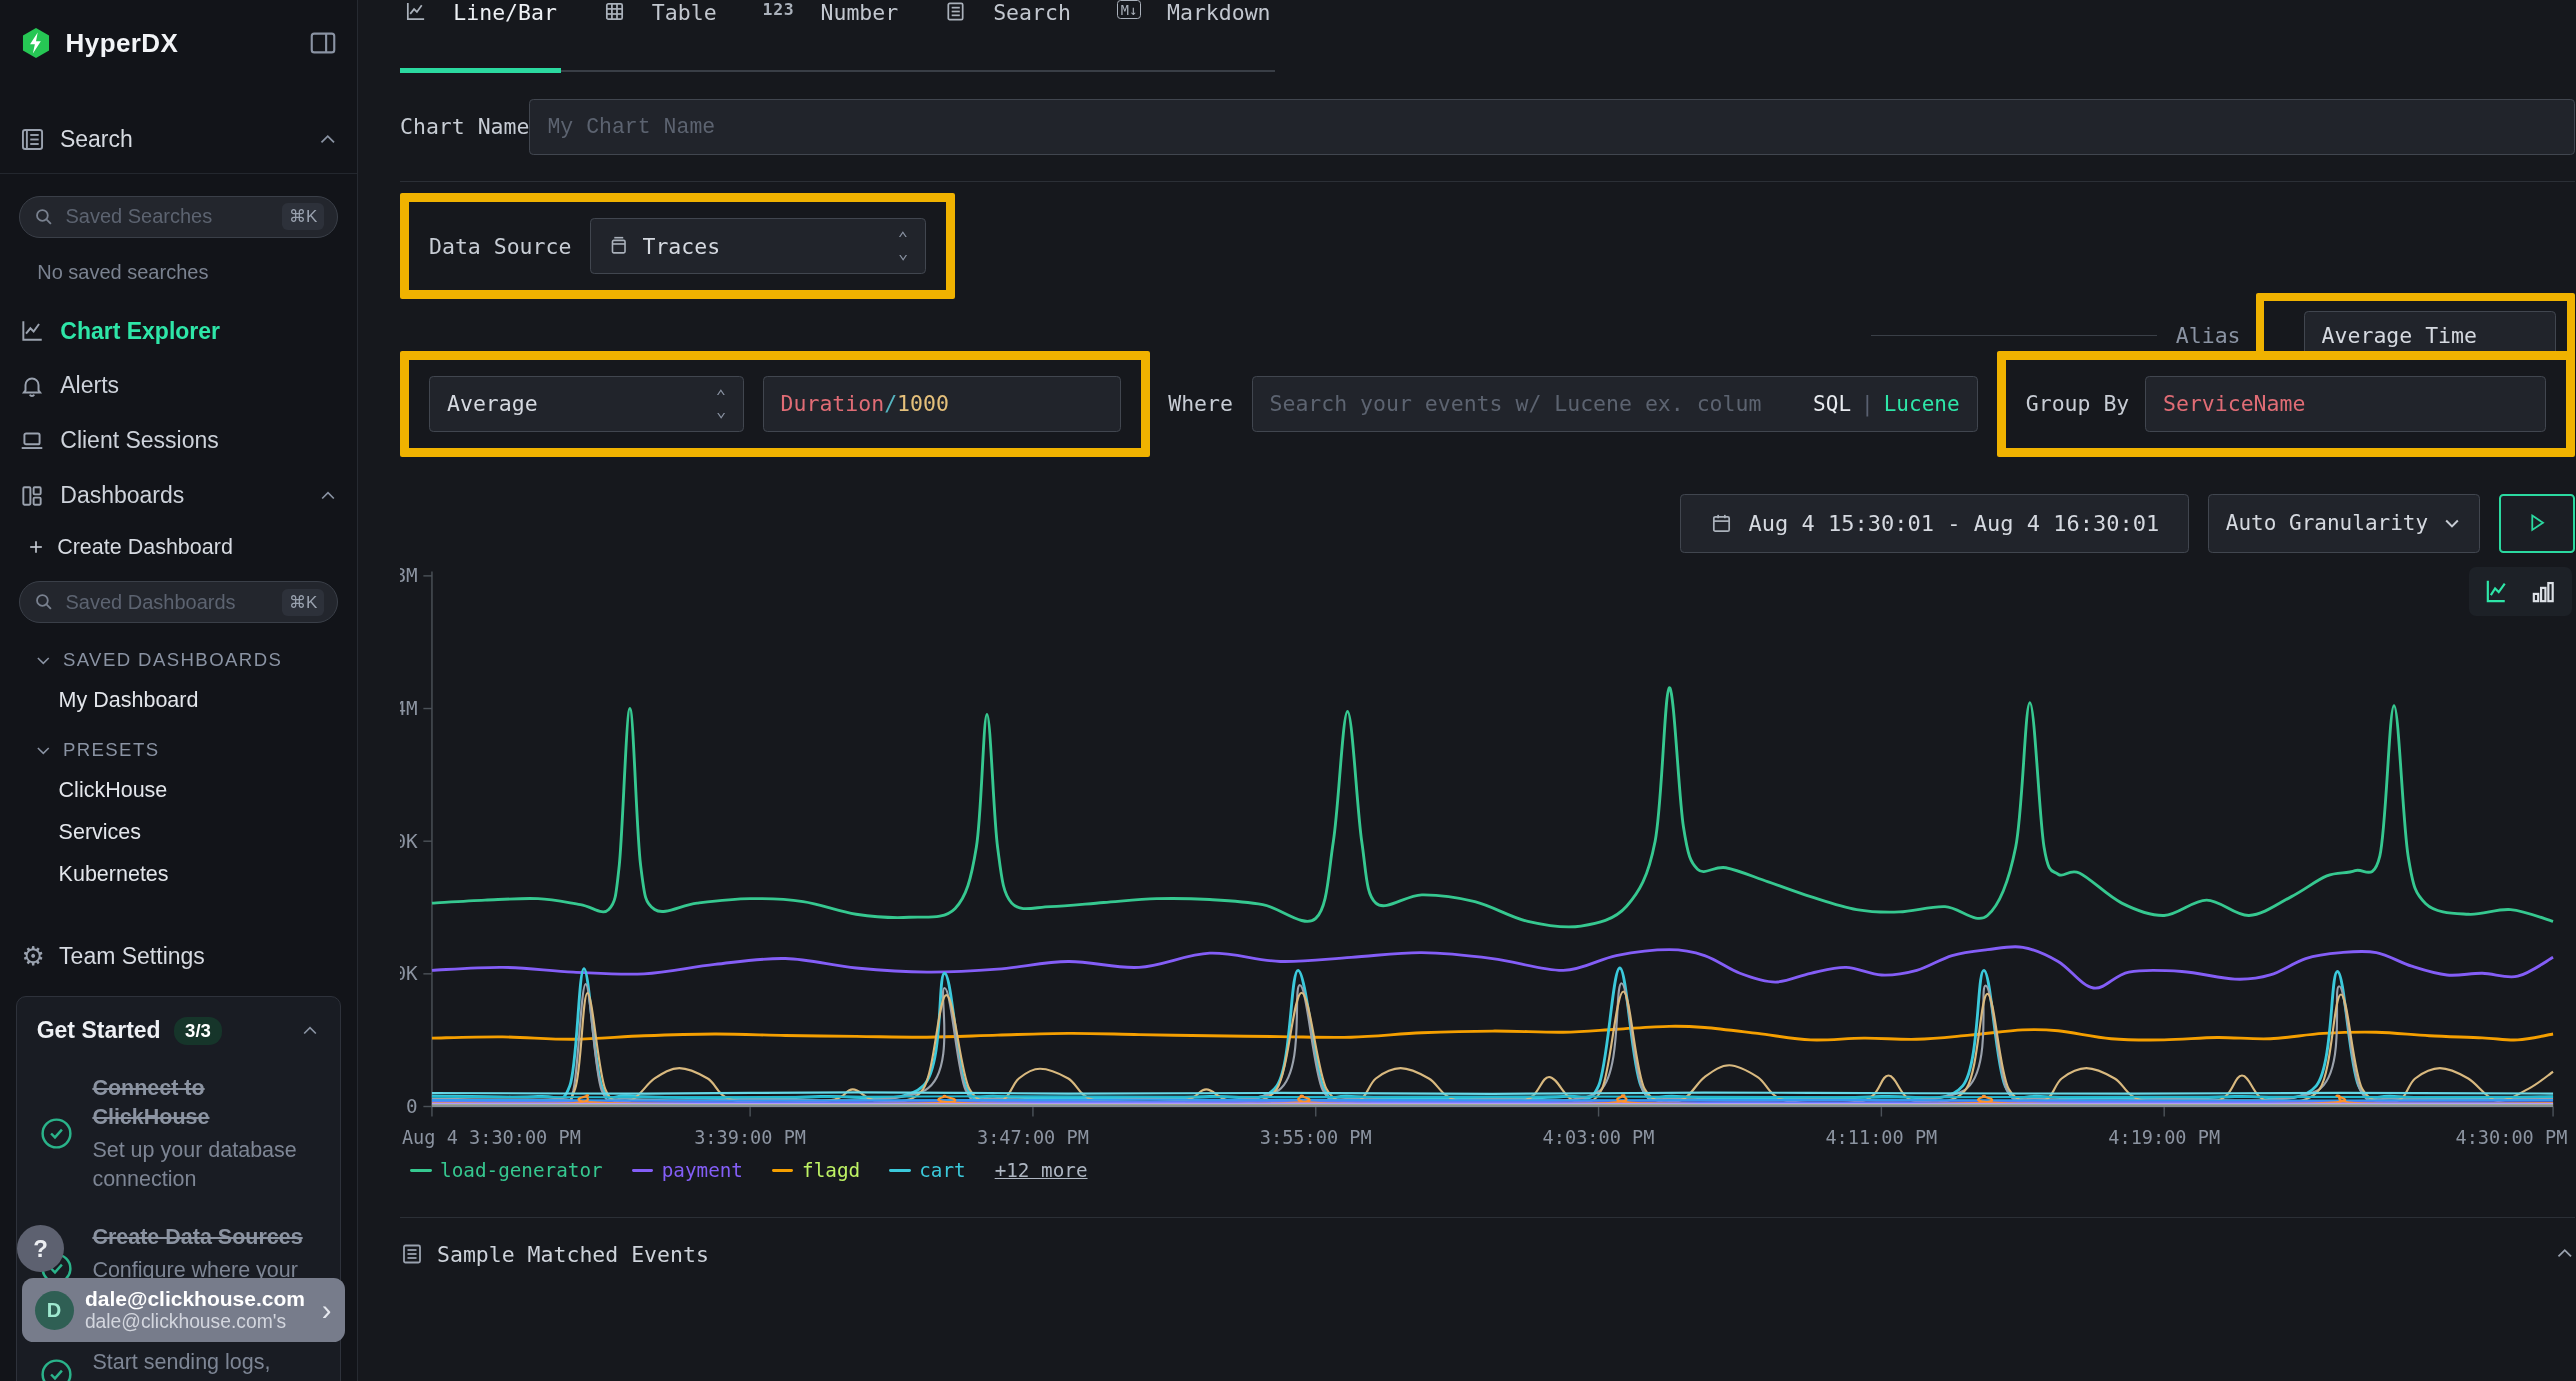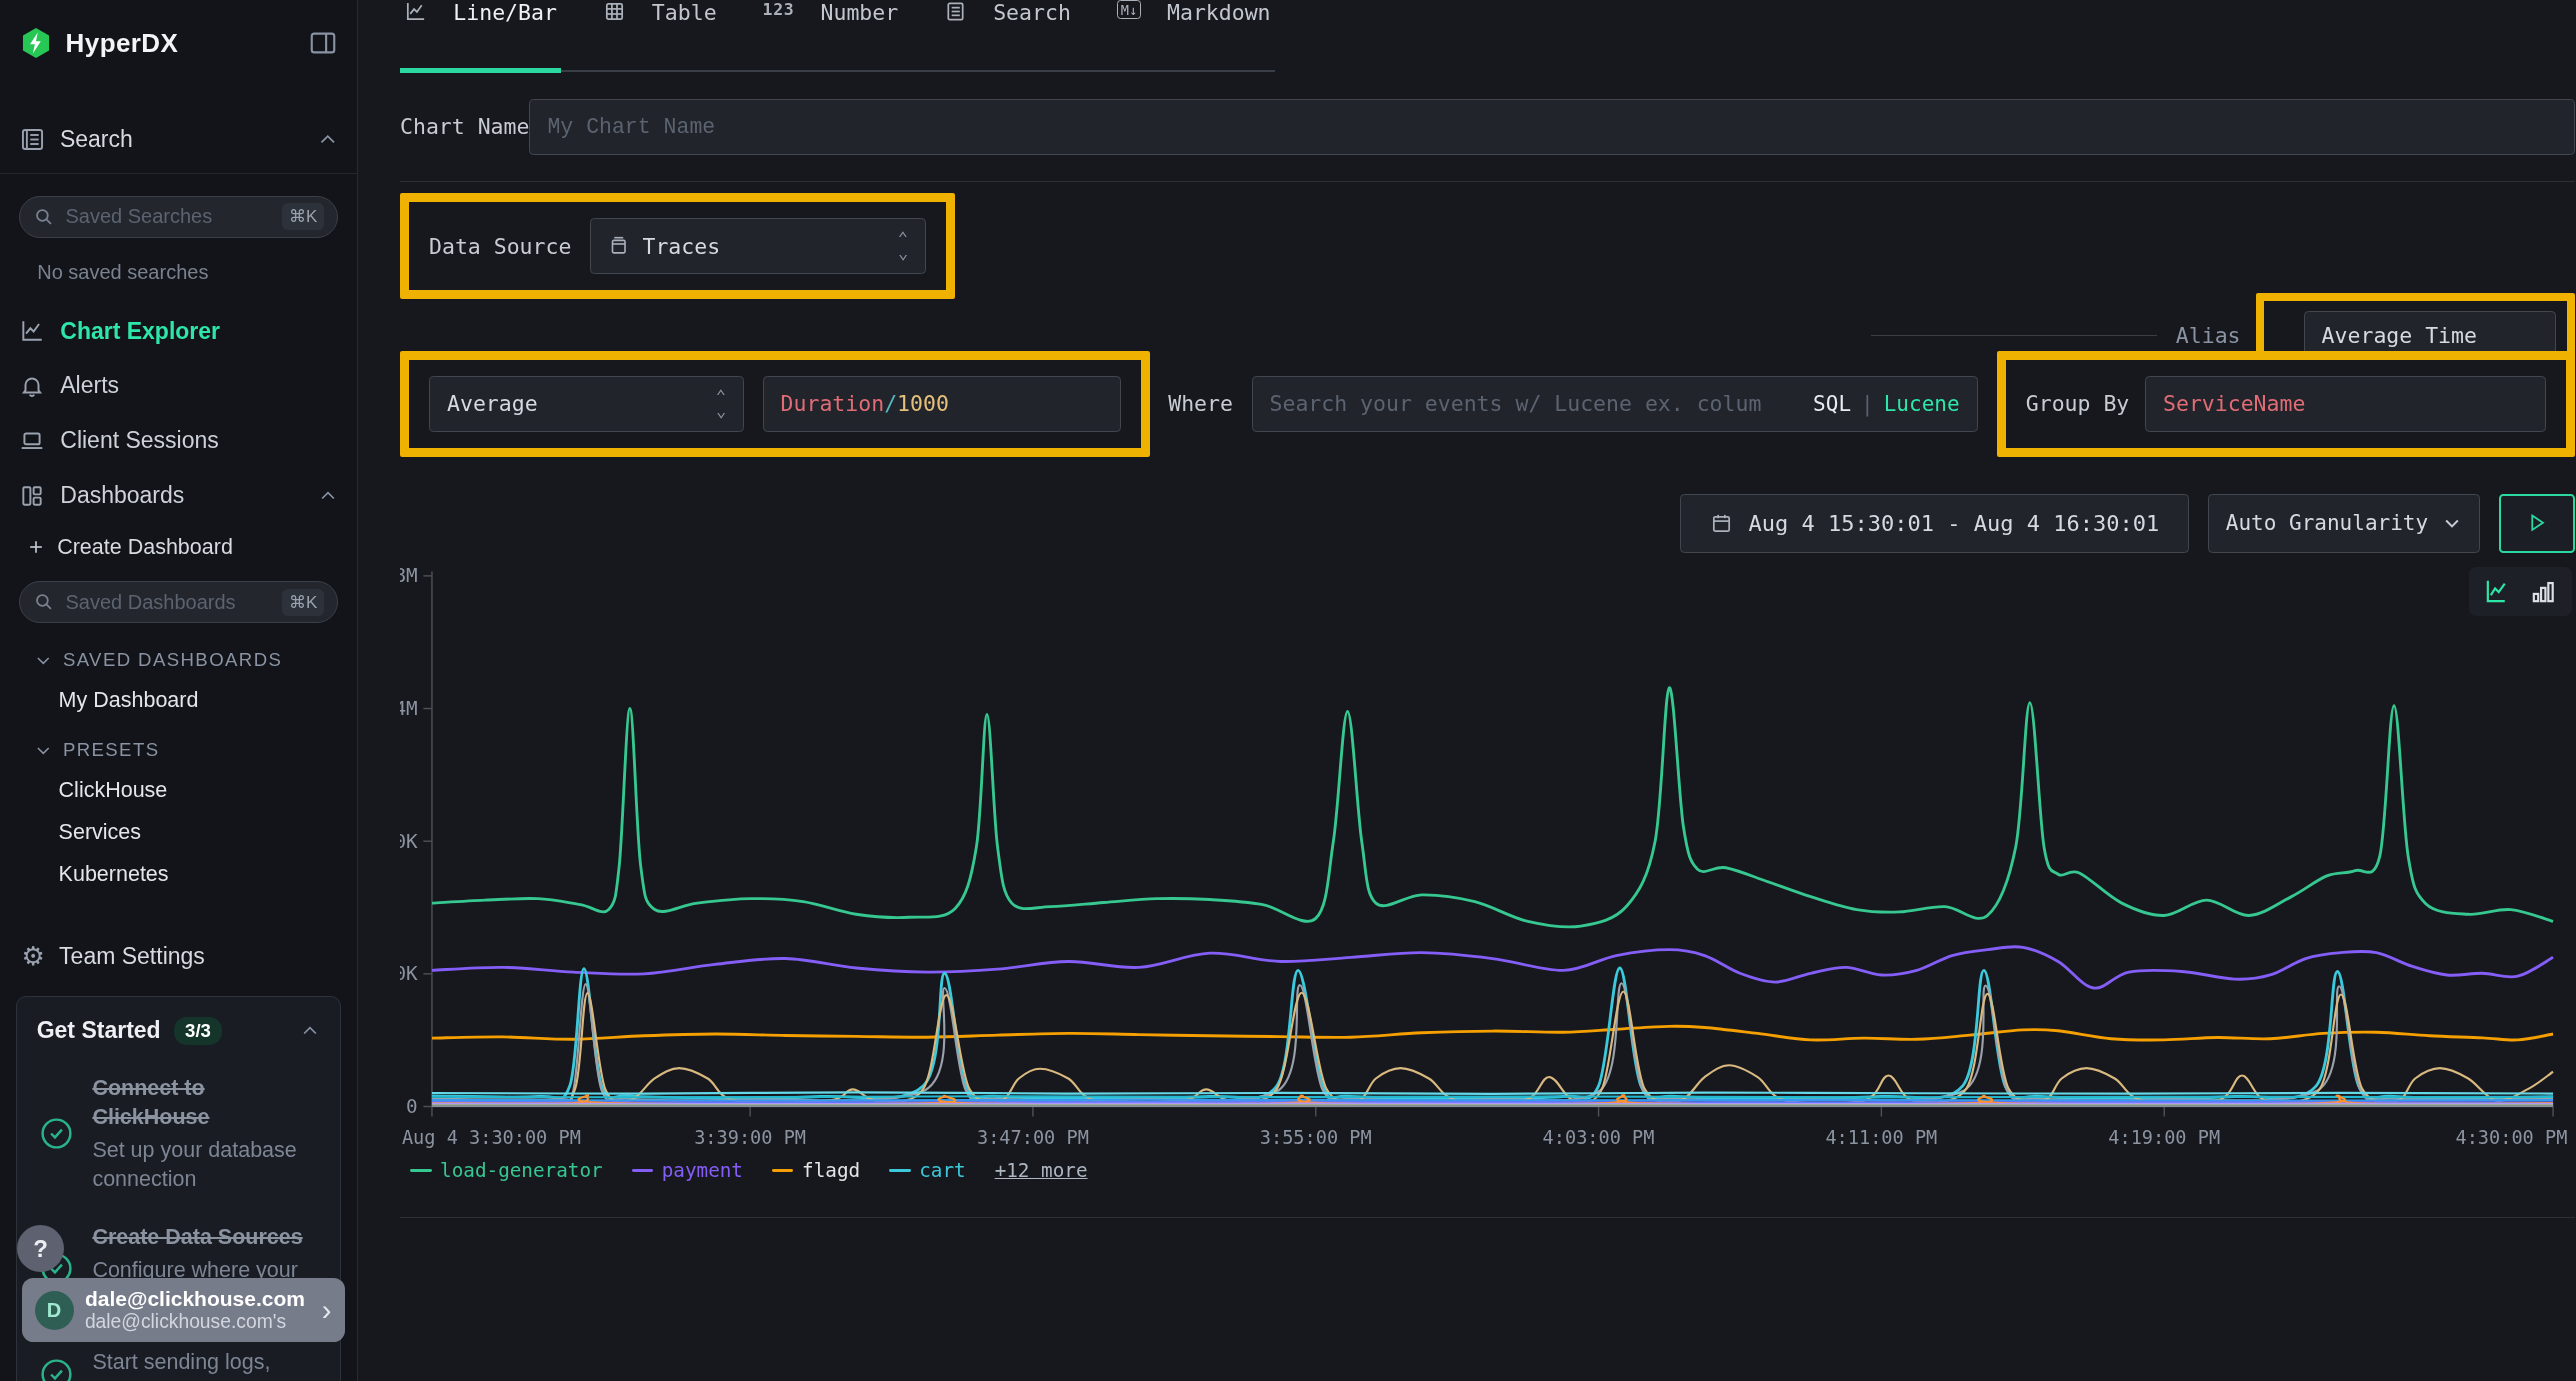--- a/index.html
+++ b/index.html
@@ -533,28 +533,46 @@
           <span class="legend-item">
             <span class="legend-dash" style="background: rgb(54, 200, 144);"></span>
             <span style="color: rgb(54, 200, 144);">load-generator</span>
           </span>
           <span class="legend-item">
             <span class="legend-dash" style="background: rgb(132, 94, 247);"></span>
             <span style="color: rgb(132, 94, 247);">payment</span>
           </span>
           <span class="legend-item">
             <span class="legend-dash" style="background: rgb(245, 159, 0);"></span>
-            <span style="color: #e5e5e5;">flagd</span>
+            <span style="color: #bef264;">flagd</span>
           </span>
           <span class="legend-item">
             <span class="legend-dash" style="background: rgb(59, 201, 219);"></span>
             <span style="color: rgb(59, 201, 219);">cart</span>
           </span>
           <span class="legend-more">+12 more</span>
         </div>
     </div>
 
     <div class="hr2"></div>
 
+    <div class="row sample-head">
+      <span class="sample-title">
+        <span class="icn">
+          <svg width="24" height="24" viewBox="0 0 24 24" fill="none" stroke="#9aa2af" stroke-width="1.8">
+              <rect x="4" y="3.5" width="16" height="17" rx="1.5"></rect>
+              <line x1="7.5" y1="8" x2="16.5" y2="8"></line>
+              <line x1="7.5" y1="12" x2="16.5" y2="12"></line>
+              <line x1="7.5" y1="16" x2="16.5" y2="16"></line>
+            </svg>
+        </span>
+        <span>Sample Matched Events</span>
+      </span>
+      <span class="icn">
+        <svg width="21.5" height="21.5" viewBox="0 0 24 24" fill="none" stroke="#9aa2af" stroke-width="2">
+            <polyline points="5,15 12,8 19,15"></polyline>
+          </svg>
+      </span>
+    </div>
 
   </main>
 </div>
 
 
 </body></html>

